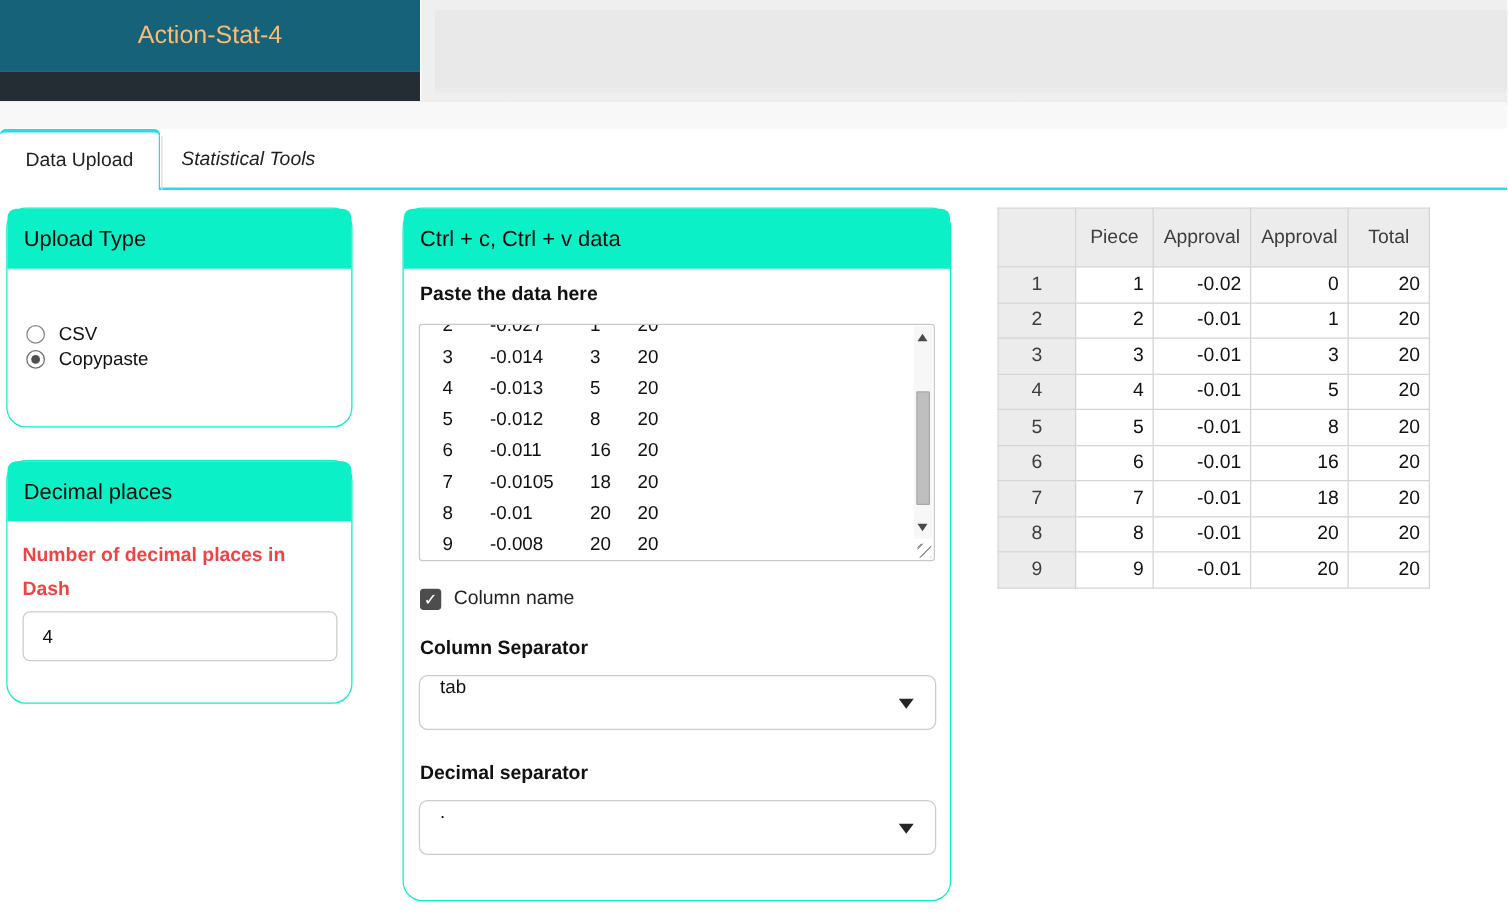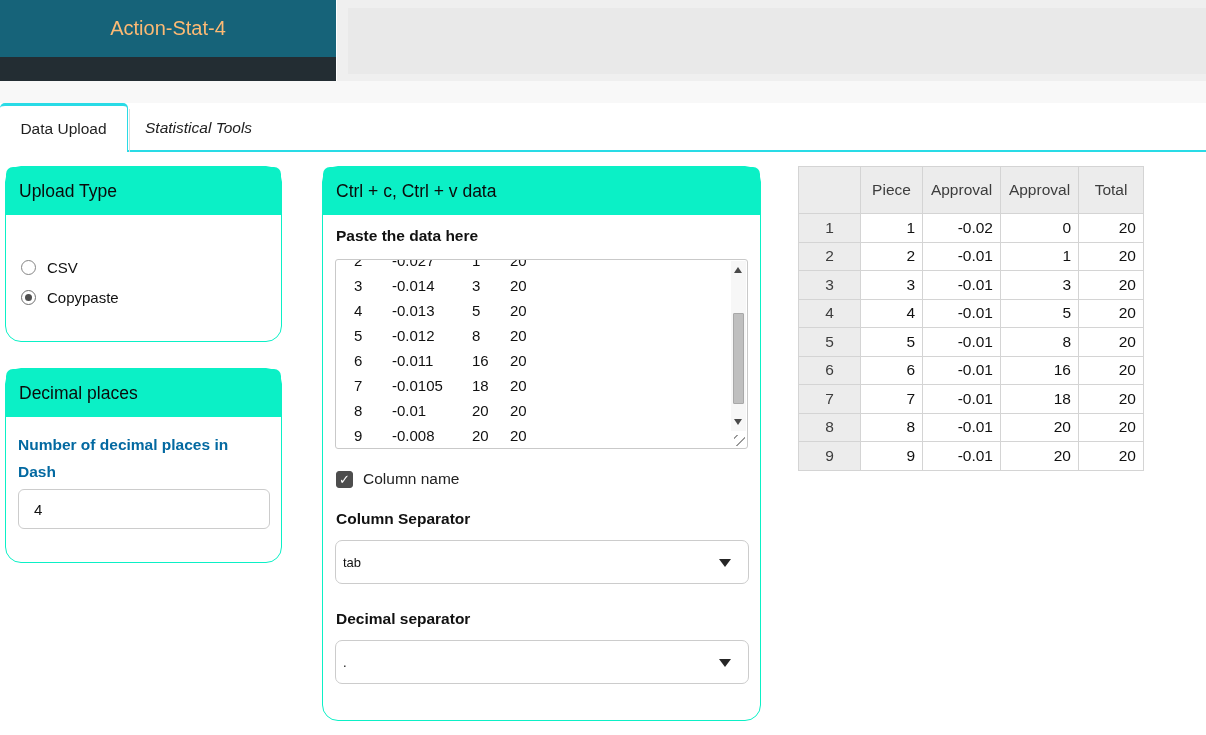--- a/index.html
+++ b/index.html
@@ -33,21 +33,21 @@
   .card-decimal { left:5px;   top:368px; width:277px; height:195px; }
   .card-paste   { left:322px; top:166px; width:439px; height:555px; }
 
   
   .radio-row { position:absolute; left:15px; display:flex; align-items:center; gap:11px; font-size:15px; color:#111; cursor:pointer; }
   .radio { width:15px; height:15px; border:1.5px solid #858585; border-radius:50%; background:#fff; position:relative; flex:0 0 auto; }
   .radio.on { border-color:#6e6e6e; }
   .radio.on::after { content:""; position:absolute; left:2.5px; top:2.5px; width:7px; height:7px; border-radius:50%; background:#4f4f4f; }
 
   
-  .dp-label { position:absolute; left:12px; top:62px; width:250px; font-weight:bold; font-size:15.5px; line-height:27px; color:#0369a1; }
+  .dp-label { position:absolute; left:12px; top:62px; width:250px; font-weight:bold; font-size:15.5px; line-height:27px; color:#ef4444; }
   .dp-input { position:absolute; left:12px; top:120px; width:252px; height:40px; border:1px solid #ccc; border-radius:6px;
               padding-left:15px; font-size:15px; font-family:"Liberation Sans", sans-serif; color:#111; background:#fff; }
 
   
   .bold-label { position:absolute; left:13px; font-weight:bold; font-size:15.5px; color:#111; }
   .ta-box { position:absolute; left:12px; top:92px; width:413px; height:190px; border:1px solid #c9c9c9;
             border-radius:3px; background:#fff; overflow:hidden; cursor:text; }
   .ta-content { position:absolute; left:0; top:-12px; right:17px; font-size:15px; line-height:25px; color:#111; }
   .ta-line { display:flex; padding-left:18px; white-space:pre; }
   .ta-line .c1 { width:38px; }
@@ -63,21 +63,21 @@
              background:repeating-linear-gradient(135deg, transparent 0 2px, #9a9a9a 2px 3.5px, transparent 3.5px 6.5px); }
 
   .cb-row { position:absolute; left:13px; top:303px; display:flex; align-items:center; gap:10px; font-size:15.5px; color:#222; cursor:pointer; }
   .checkbox { width:17px; height:17px; border-radius:3px; border:1px solid #4d4d4d; background:#fff;
               display:flex; align-items:center; justify-content:center; flex:0 0 auto; }
   .checkbox.on { background:#4d4d4d; }
   .checkbox .mark { display:none; color:#fff; font-size:13px; line-height:1; }
   .checkbox.on .mark { display:block; }
 
   .dd { position:absolute; left:12px; width:414px; height:44px; border:1px solid #ccc; border-radius:7px; background:#fff;
-        display:flex; align-items:center; padding-left:7px; font-size:13px; color:#111; cursor:pointer; }
+        display:flex; padding-left:16px; font-size:15px; color:#111; cursor:pointer; }
   .dd-caret { position:absolute; right:17px; top:18px; width:0; height:0;
               border-left:6px solid transparent; border-right:6px solid transparent; border-top:8px solid #262626; }
 
   
   .dtable { position:absolute; left:798px; top:166px; border-collapse:collapse; font-size:15.5px; color:#111; }
   .dtable th, .dtable td { border:1px solid #d4d4d4; }
   .dtable thead th { background:#ececec; color:#3d3d3d; font-weight:normal; text-align:center; height:47px; padding:0 6px; }
   .dtable .idx { background:#ececec; color:#3d3d3d; font-weight:normal; text-align:center; }
   .dtable tbody tr { height:28.5px; }
   .dtable tbody td { background:#fff; text-align:right; padding:0 7px; }
@@ -110,21 +110,21 @@
   </div>
 
   <div class="card card-upload">
     <div class="card-head">
       <span>Upload Type</span>
     </div>
     <div class="radio-row" style="top:92px;">
       <span class="radio"></span>
       <span>CSV</span>
     </div>
-    <div class="radio-row" style="top:122px;">
+    <div class="radio-row" style="top:112px;">
       <span class="radio on"></span>
       <span>Copypaste</span>
     </div>
   </div>
 
   <div class="card card-decimal">
     <div class="card-head">
       <span>Decimal places</span>
     </div>
     <div class="dp-label">Number of decimal places in Dash</div>

